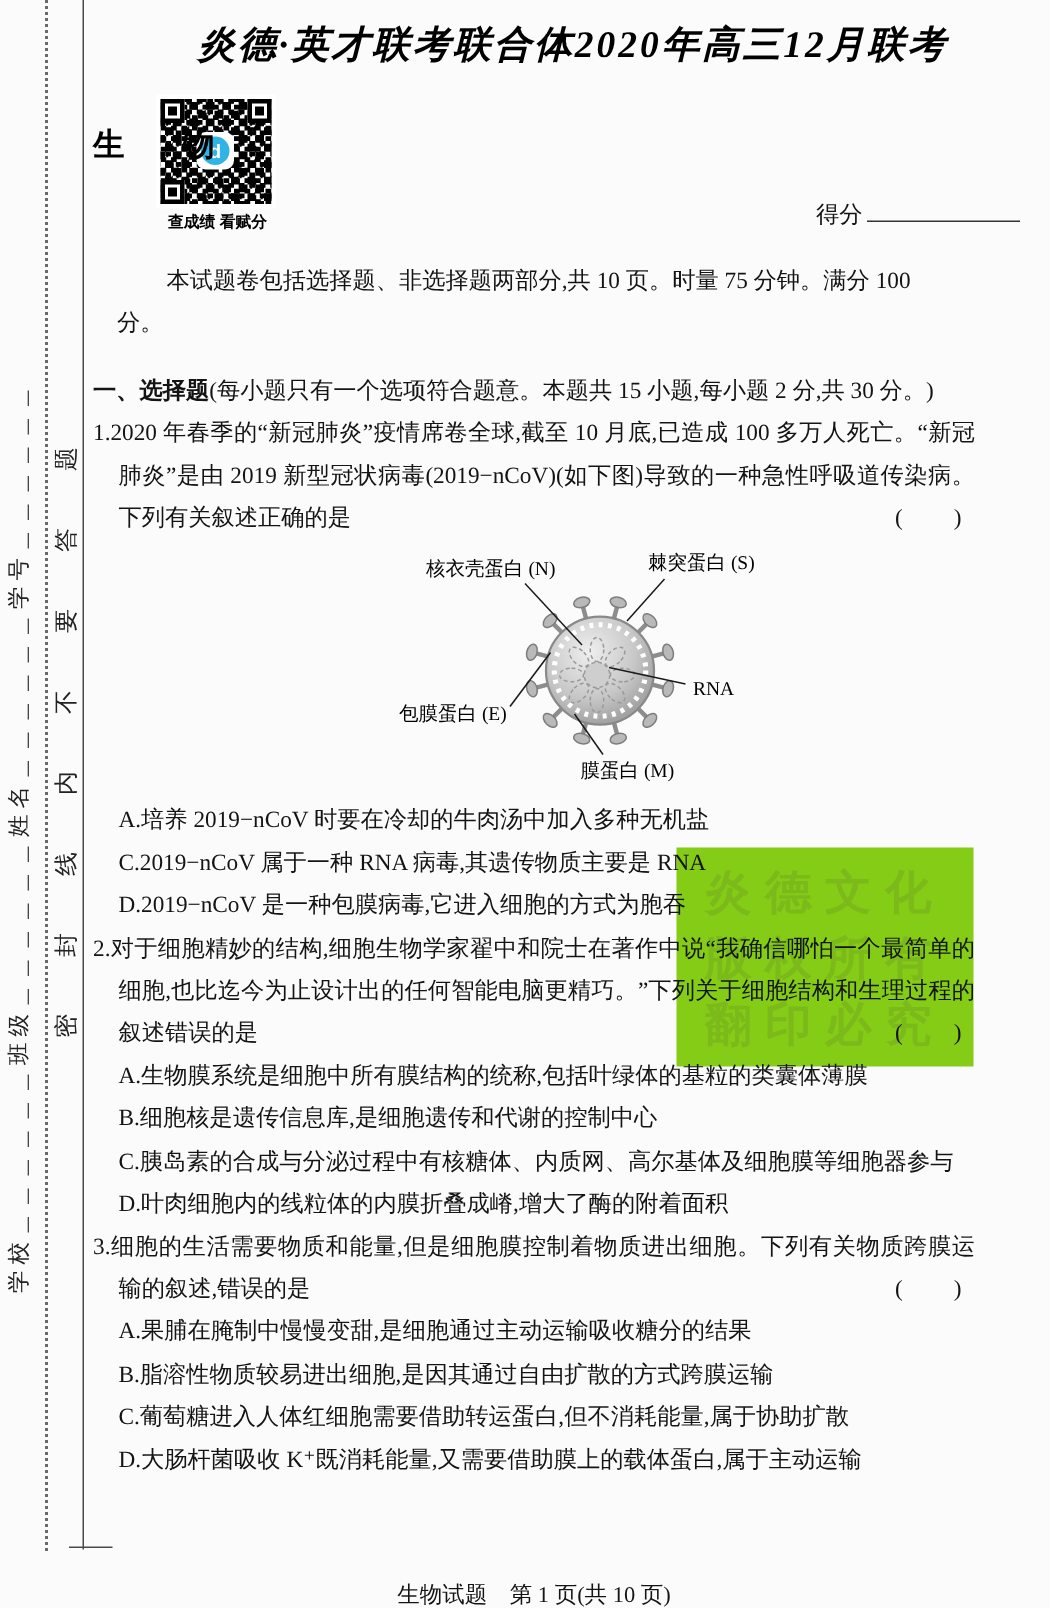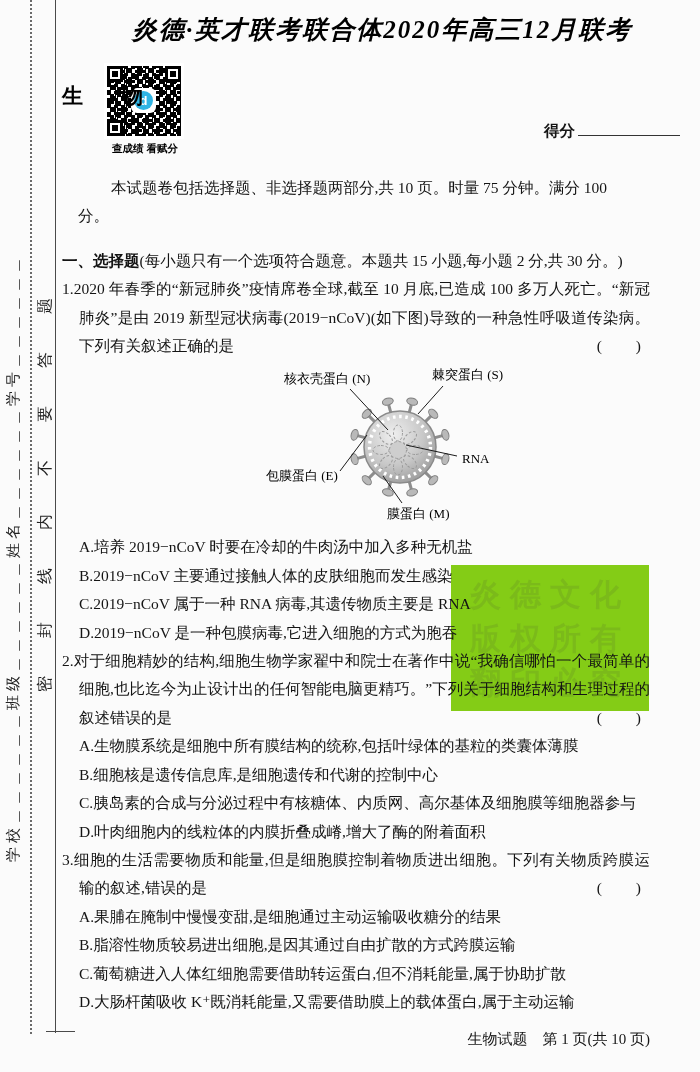--- a/index.html
+++ b/index.html
@@ -15,21 +15,21 @@
                transform:rotate(-90deg);font-size:16px;line-height:20px;letter-spacing:11px;
                white-space:nowrap;color:#222;}
   .seal-solid{position:absolute;left:55px;top:0;height:1033px;width:0;border-left:1.5px solid #4a4a4a;}
   .seal-tick{position:absolute;left:46px;top:1031px;width:29px;height:0;border-top:1.5px solid #4a4a4a;}
 
   
   .header-title{position:absolute;left:78px;right:14px;top:13px;text-align:center;
                 font-size:25px;font-weight:900;font-style:italic;letter-spacing:2px;color:#000;}
   .subject-title{position:absolute;left:62px;right:14px;top:82px;
                  font-size:21px;font-weight:bold;letter-spacing:9px;color:#000000;}
-  .score{position:absolute;left:544px;top:120px;font-size:15.5px;font-weight:bold;}
+  .score{position:absolute;left:544px;top:132px;font-size:15.5px;}
   .score-line{display:inline-block;width:102px;height:15px;border-bottom:1.5px solid #333;
               vertical-align:baseline;margin-left:3px;}
 
   
   .qr{position:absolute;left:105px;top:64px;width:78px;height:74px;background:#fff;
       outline:1px solid #fff;}
   .qr-pattern{position:absolute;inset:2px;background:
       repeating-conic-gradient(#000 0 25%,transparent 0 50%) 0 0/7px 7px,
       repeating-conic-gradient(#000 0 25%,transparent 0 50%) 3px 2px/11px 11px,#fff;}
   .finder{position:absolute;width:10px;height:10px;border:3px solid #000;background:#fff;}
@@ -55,21 +55,21 @@
                  font-family:"Liberation Sans","DejaVu Sans",sans-serif;color:#000;}
   .part-heading{margin:13px 0 0;text-align:justify;}
   .part-heading b{font-family:"Liberation Sans","DejaVu Sans",sans-serif;}
   .question{margin:0;}
   .stem{position:relative;padding-left:17px;text-indent:-17px;text-align:justify;}
   .bracket{position:absolute;right:8px;bottom:0;text-indent:0;letter-spacing:1px;}
   .option{padding-left:17px;text-align:justify;}
   .virus-figure{margin:6px 0 2px;height:165px;}
   .virus-figure svg{display:block;margin-left:196px;}
   .virus-figure text{font-size:13px;fill:#000;}
-  .footer{position:absolute;left:62px;top:1030px;width:588px;text-align:right;font-size:15px;z-index:1;}
+  .footer{position:absolute;left:62px;top:1054px;width:588px;text-align:center;font-size:15px;z-index:1;}
 </style>
 </head>
 <body>
 
 <div class="page">
 
   <div class="seal-fields">学校＿＿＿＿＿＿班级＿＿＿＿＿＿姓名＿＿＿＿＿＿学号＿＿＿＿＿＿</div>
   <div class="seal-dotted"></div>
   <div class="seal-notice">密　封　线　内　不　要　答　题</div>
   <div class="seal-solid"></div>
@@ -199,21 +199,20 @@
 
           <text x="26" y="17">核衣壳蛋白 (N)</text>
           <text x="174" y="13">棘突蛋白 (S)</text>
           <text x="8" y="114">包膜蛋白 (E)</text>
           <text x="204" y="97">RNA</text>
           <text x="129" y="152">膜蛋白 (M)</text>
         </svg>
       </figure>
 
       <div class="option">A.培养 2019−nCoV 时要在冷却的牛肉汤中加入多种无机盐</div>
-      <div class="option">B.2019−nCoV 主要通过接触人体的皮肤细胞而发生感染</div>
       <div class="option">C.2019−nCoV 属于一种 RNA 病毒,其遗传物质主要是 RNA</div>
       <div class="option">D.2019−nCoV 是一种包膜病毒,它进入细胞的方式为胞吞</div>
     </div>
 
     <div class="question">
       <div class="stem">
         <span>2.</span><span>对于细胞精妙的结构,细胞生物学家翟中和院士在著作中说“我确信哪怕一个最简单的细胞,也比迄今为止设计出的任何智能电脑更精巧。”下列关于细胞结构和生理过程的叙述错误的是</span>
         <span class="bracket">(　　)</span>
       </div>
       <div class="option">A.生物膜系统是细胞中所有膜结构的统称,包括叶绿体的基粒的类囊体薄膜</div>

